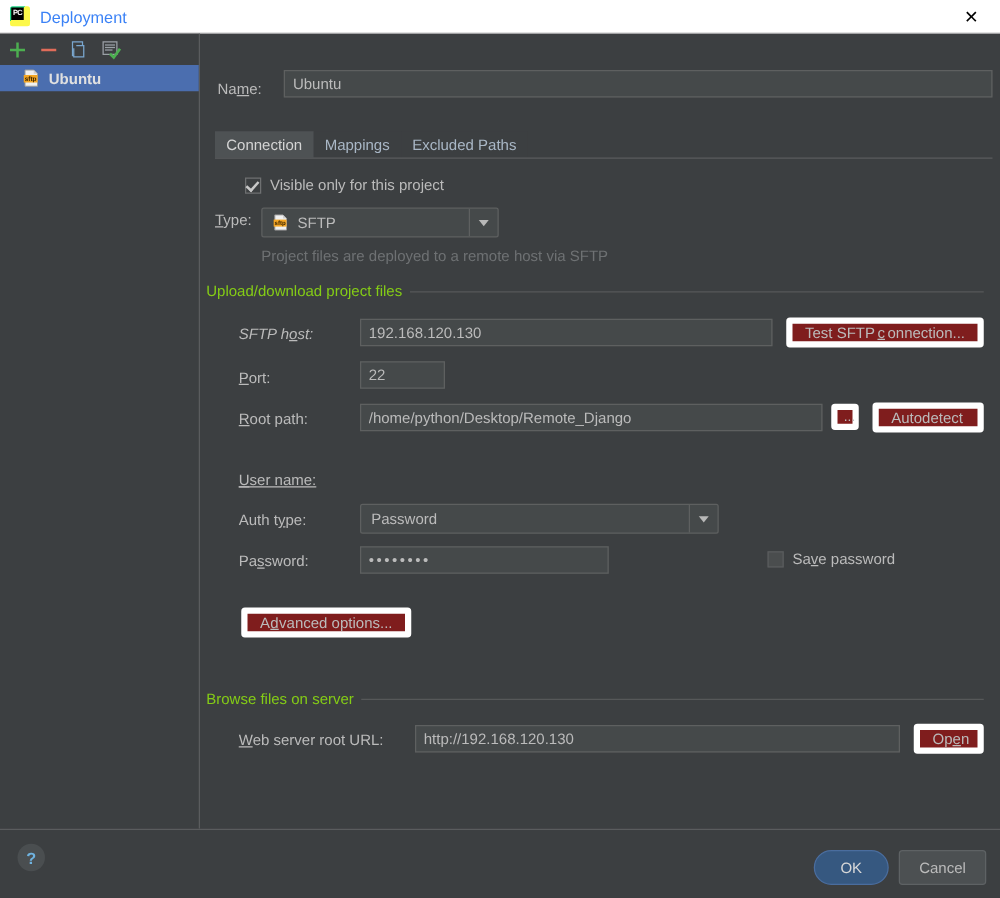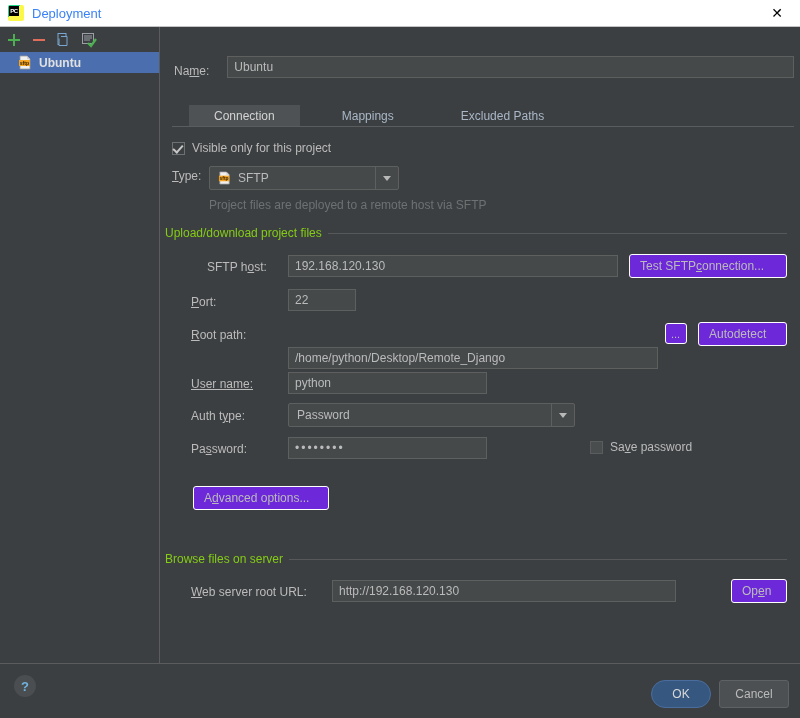--- a/index.html
+++ b/index.html
@@ -146,47 +146,47 @@
 
   
   .tabs {
     position: absolute;
     left: 11px; top: 78px;
     height: 21px;
     display: flex;
     align-items: stretch;
   }
   .tab {
-    padding: 0 24px;
+    padding: 0 8px;
     display: flex; align-items: center;
     font-size: 12px;
     color: #a9b7c6;
     background: #3c3f41;
     cursor: default;
     border: 1px solid transparent;
-    margin-left: 17px;
   }
   .tab.active {
     background: #4e5254;
     color: #d4d4d4;
   }
   .tab-underline {
     position: absolute;
     left: 11px; top: 99px;
     width: 622px; height: 1px;
     background: #5a5c5e;
   }
 
   
   .content { position: absolute; left: 0; top: 100px; width: 639px; height: 536px; }
 
   .checkrow {
     position: absolute;
     display: flex; align-items: center;
     cursor: default;
+    margin-left: 24px;
   }
   .cbx {
     width: 13px; height: 13px;
     border: 1px solid #6e7071;
     background: #3c3f41;
     margin-right: 7px;
     position: relative;
     box-sizing: border-box;
     flex: none;
   }
@@ -244,31 +244,31 @@
   .group {
     position: absolute;
     display: flex; align-items: center; gap: 6px;
     width: 622px;
   }
   .group .gtext { color: #84cc16; font-size: 12px; white-space: nowrap; }
   .group .gline { flex: 1; height: 1px; background: #565859; }
 
   
   .btn {
-    background: #6d28d9;
-    border: 1px solid #ffffff;
+    background: #7f1d1d;
+    border: 5px solid #ffffff;
     border-radius: 3px;
     color: #bbbbbb;
     font-size: 12px;
     font-family: "Liberation Sans", sans-serif;
     height: 24px;
     padding: 0 10px;
     display: inline-flex;
     align-items: center;
-    justify-content: flex-start;
+    justify-content: space-between;
     box-sizing: border-box;
     cursor: default;
     white-space: nowrap;
   }
   .btn u { text-decoration: underline; }
   .btn.small { height: 21px; padding: 0 5px; }
 
   
   .bottombar {
     position: absolute;
@@ -417,38 +417,37 @@
           </span>
       </div>
 
       <div class="hint" style="left:48px; top:71px;">Project files are deployed to a remote host via SFTP</div>
 
       <div class="group" style="left:4px; top:99px;">
         <span class="gtext">Upload/download project files</span>
         <span class="gline"></span>
       </div>
 
-      <div class="lbl" style="position:absolute; left:46px; top:133px;"><span>SFTP h</span><u>o</u><span>st:</span></div>
+      <div class="lbl" style="position:absolute; left:30px; top:133px;font-style:italic;"><span>SFTP h</span><u>o</u><span>st:</span></div>
       <input class="txt" style="position: absolute; left: 127px; top: 128px; width: 330px;" type="text" value="192.168.120.130">
       <div class="btn" style="position:absolute; left:468px; top:127px; width:158px;">
           <span>Test SFTP </span>
           <u>c</u>
           <span>onnection...</span>
         </div>
 
       <div class="lbl" style="position:absolute; left:30px; top:168px;"><u>P</u><span>ort:</span></div>
       <input class="txt" style="position: absolute; left: 127px; top: 162px; width: 68px;" type="text" value="22">
 
       <div class="lbl" style="position:absolute; left:30px; top:201px;"><u>R</u><span>oot path:</span></div>
-      <input class="txt" style="position: absolute; left: 127px; top: 196px; width: 370px; margin-top: 24px;" type="text" value="/home/python/Desktop/Remote_Django">
+      <input class="txt" style="position: absolute; left: 127px; top: 196px; width: 370px;" type="text" value="/home/python/Desktop/Remote_Django">
       <div class="btn small" style="position:absolute; left:504px; top:196px; width:22px; font-size:11px;">...</div>
       <div class="btn" style="position:absolute; left:537px; top:195px; width:89px;">Autodetect</div>
 
       <div class="lbl" style="position:absolute; left:30px; top:250px;text-decoration:underline;"><u>U</u><span>ser name:</span></div>
-      <input class="txt" style="position: absolute; left: 127px; top: 245px; width: 199px;" type="text" value="python">
 
       <div class="lbl" style="position:absolute; left:30px; top:282px;"><span>Auth t</span><u>y</u><span>pe:</span></div>
       <div class="combo" style="position:absolute; left:127px; top:276px; width:287px;">
         <span class="val">Password</span>
         <span class="arrowbtn">
             <span class="caret"></span>
           </span>
       </div>
 
       <div class="lbl" style="position:absolute; left:30px; top:315px;"><span>Pa</span><u>s</u><span>sword:</span></div>
@@ -464,21 +463,21 @@
           <u>d</u>
           <span>vanced options...</span>
         </div>
 
       <div class="group" style="left:4px; top:425px;">
         <span class="gtext">Browse files on server</span>
         <span class="gline"></span>
       </div>
 
       <div class="lbl" style="position:absolute; left:30px; top:458px;"><u>W</u><span>eb server root URL:</span></div>
-      <input class="txt" style="position: absolute; left: 171px; top: 453px; width: 344px;" type="text" value="http://192.168.120.130">
+      <input class="txt" style="position: absolute; left: 171px; top: 453px; width: 388px;" type="text" value="http://192.168.120.130">
       <div class="btn" style="position:absolute; left:570px; top:452px; width:56px;">
           <span>Op</span>
           <u>e</u>
           <span>n</span>
         </div>
 
     </div>
   </div>
 </div>
 

